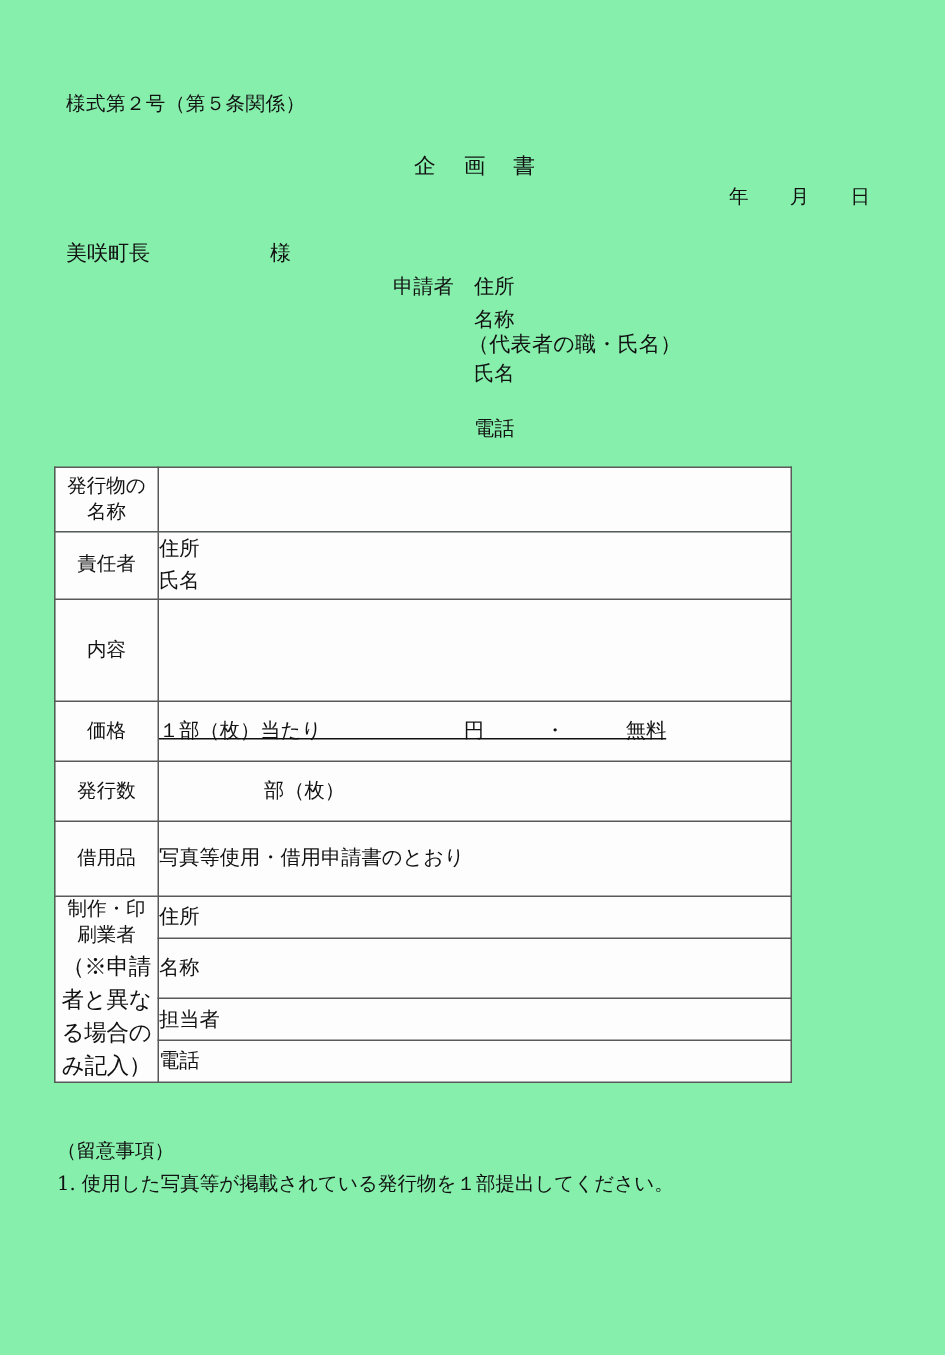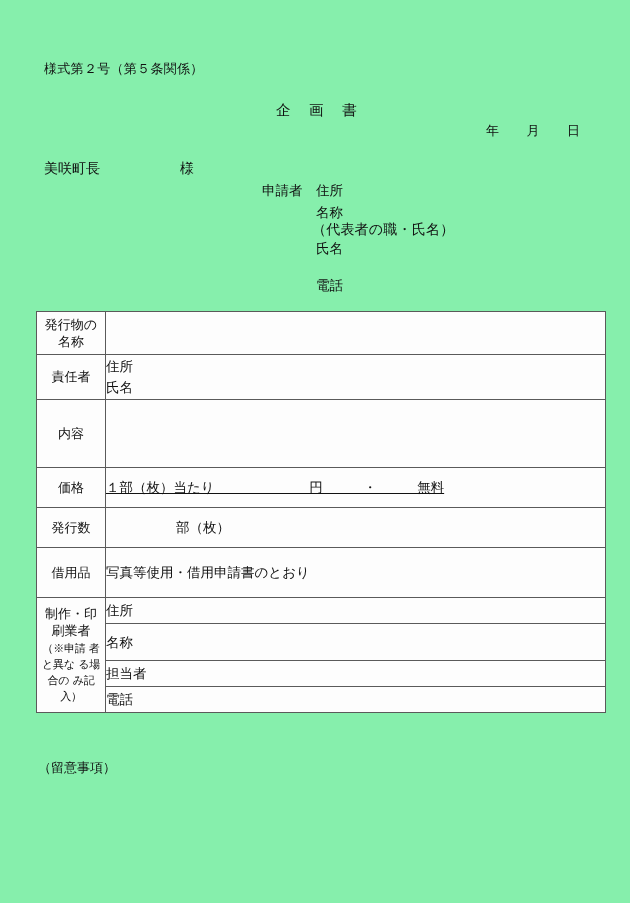--- a/index.html
+++ b/index.html
@@ -88,41 +88,41 @@
     font-size: 14px;
     letter-spacing: 0.2px;
     white-space: pre;
   }
 
   
   .form-table {
     position: absolute;
     left: 36px;
     top: 311px;
-    width: 570px;
+    width: 492px;
     border-collapse: collapse;
     table-layout: fixed;
     font-size: 13.5px;
   }
   .form-table td {
     border: 1px solid #5a5a5a;
     padding: 0;
     vertical-align: middle;
     background: #fdfdfd;
   }
   .lbl {
     width: 69px;
     text-align: center;
     line-height: 1.32;
     font-size: 13px;
     padding: 3px 2px;
   }
   .lbl .sub {
     display: block;
-    font-size: 11px;
+    font-size: 15px;
     line-height: 1.45;
     margin-top: 2px;
     letter-spacing: -0.2px;
   }
   .val {
     padding: 5px 0 5px 10px;
     line-height: 1.55;
     vertical-align: top;
   }
   .val.mid { vertical-align: middle; }
@@ -239,15 +239,16 @@
         <td class="sub-val bottomy">担当者</td>
       </tr>
       <tr class="r-sub-c">
         <td class="sub-val">電話</td>
       </tr>
     </tbody>
   </table>
 
   <div class="notes">
     <div class="note-head">（留意事項）</div>
+    <div class="note-item">1. 使用した写真等が掲載されている発行物を１部提出してください。</div>
   </div>
 
 </div>
 
 </body></html>

